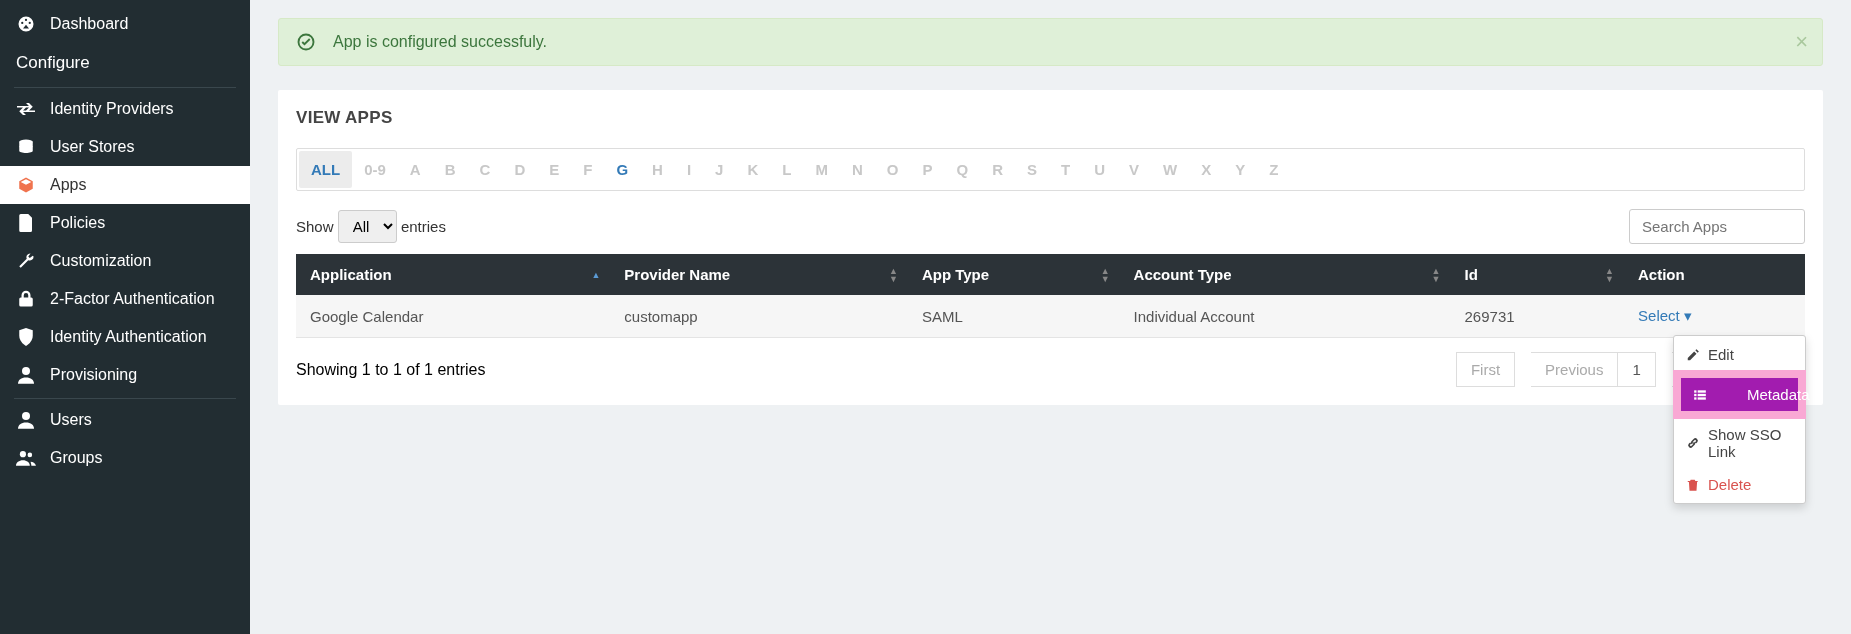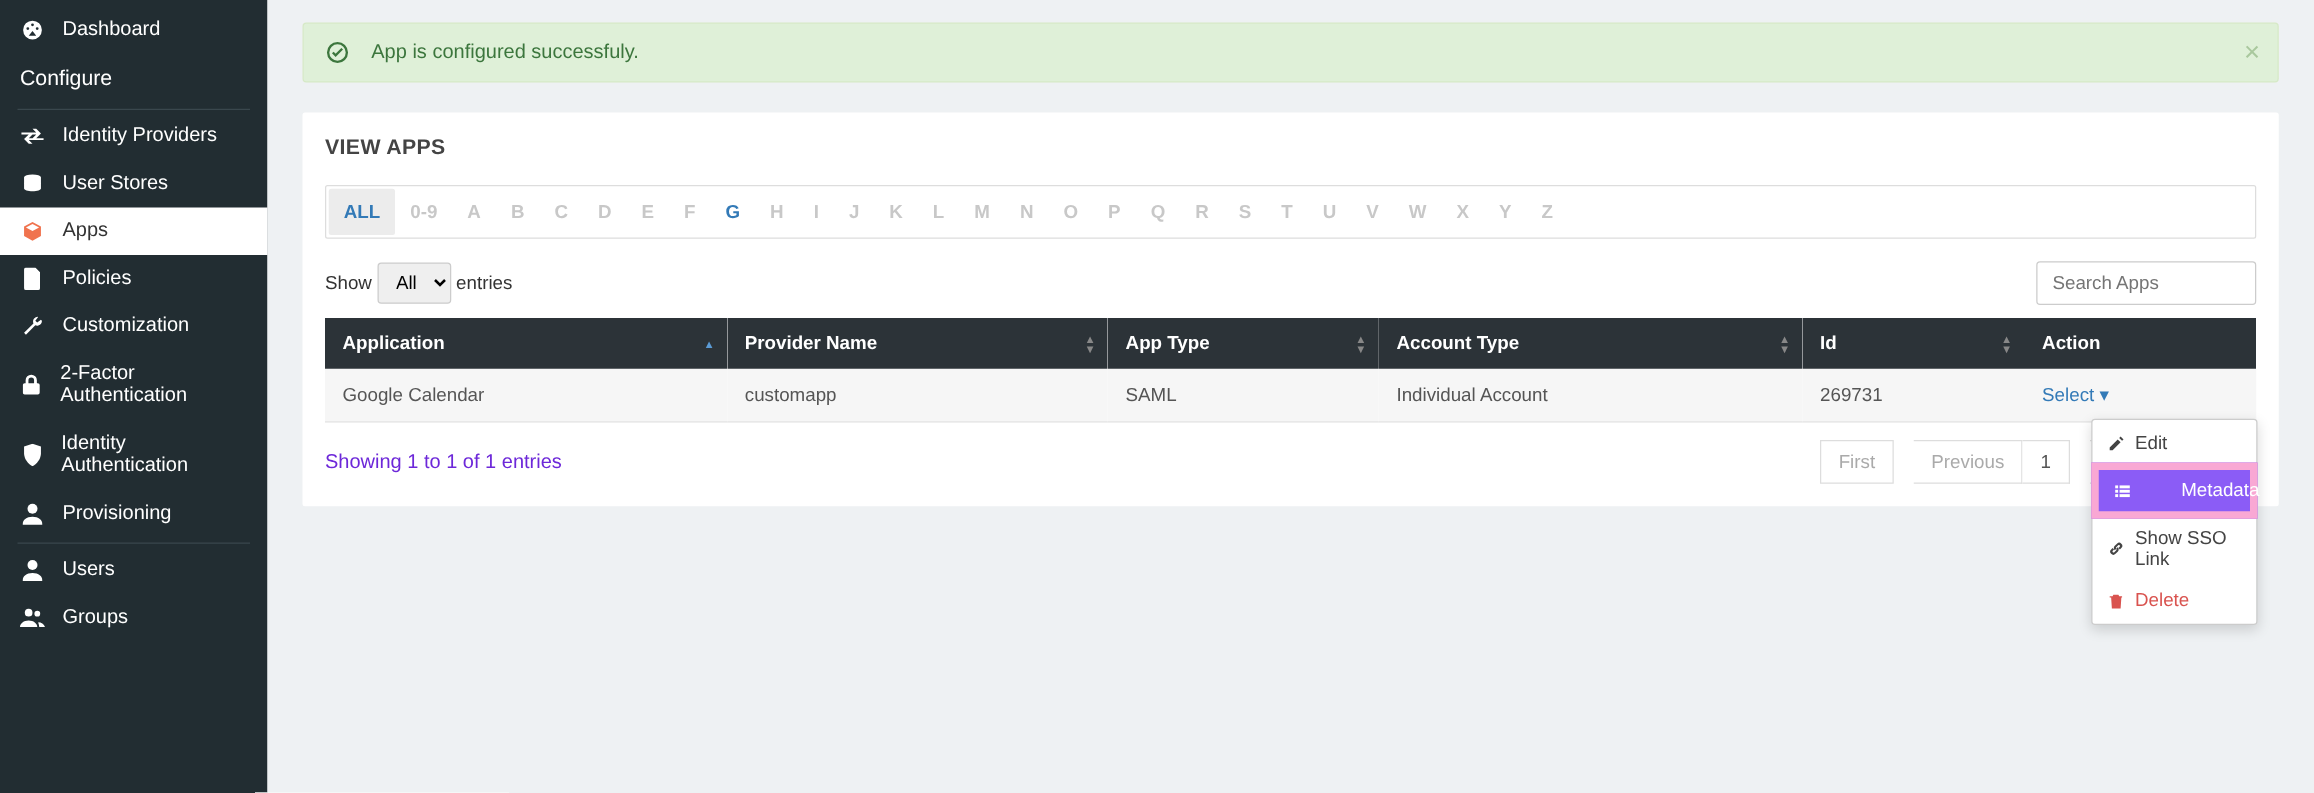--- a/index.html
+++ b/index.html
@@ -1,18 +1,18 @@
 <!DOCTYPE html>
 <html><head>
 <meta charset="utf-8">
 <style>
 * { box-sizing: border-box; margin: 0; padding: 0; }
 body { font-family: -apple-system, BlinkMacSystemFont, "Segoe UI", Helvetica, Arial, sans-serif; font-size: 15px; color: #333; }
 .layout { display: flex; min-height: 634px; }
-.sidebar { width: 214px; background: #222d32; flex-shrink: 0; padding-top: 5px; }
+.sidebar { width: 250px; background: #222d32; flex-shrink: 0; padding-top: 5px; }
 .sidebar-item { display: flex; align-items: center; padding: 10px 16px; color: #fff; cursor: pointer; font-size: 16px; }
 .sidebar-item.active { background: #fff; color: #333; }
 .sidebar-item.active .icon { color: #f0734e; }
 .sidebar-item .icon { width: 20px; margin-right: 14px; display: inline-flex; justify-content: center; color: #fff; }
 .sidebar-group { color: #fff; padding: 10px 16px; font-size: 17px; }
 .sidebar-divider { border: none; border-top: 1px solid #3a474d; margin: 4px 14px 2px; }
 .main { flex: 1; background: #eef1f3; padding: 18px 28px; position: relative; }
 .alert { background: #dff0d8; border: 1px solid #d6e9c6; color: #3c763d; padding: 14px 18px; display: flex; align-items: center; font-size: 16px; border-radius: 3px; position: relative; }
 .alert .check-icon { margin-right: 18px; color: #3c763d; display: inline-flex; }
 .alert-close { position: absolute; right: 14px; top: 10px; color: #a9c89d; font-size: 22px; cursor: pointer; }
@@ -28,29 +28,29 @@
 .show-box select { padding: 6px 10px; border: 1px solid #ccc; border-radius: 3px; font-size: 15px; }
 .search-input { padding: 8px 12px; border: 1px solid #ccc; border-radius: 3px; font-size: 15px; width: 176px; }
 .table { width: 100%; border-collapse: collapse; margin-top: 10px; }
 .table thead th { background: #2c3338; color: #fff; font-weight: 600; padding: 12px 14px; text-align: left; font-size: 15px; position: relative; }
 .table thead th .sort-icons { position: absolute; right: 10px; top: 50%; transform: translateY(-50%); display: flex; flex-direction: column; font-size: 9px; line-height: 8px; color: #888; }
 .table thead th .sort-icons.asc { color: #5b9bd5; }
 .table tbody td { padding: 12px 14px; font-size: 15px; color: #555; border-bottom: 1px solid #e4e4e4; }
 .table tbody tr { background: #f6f6f6; }
 .select-link { color: #337ab7; cursor: pointer; }
 .bottom-row { display: flex; justify-content: space-between; align-items: center; margin-top: 14px; }
-.info-text { color: #6d28d9; font-size: 16px; }
+.info-text { color: #000000; font-size: 16px; }
 .pagination { display: flex; }
 .page-btn { border: 1px solid #ddd; padding: 8px 14px; color: #666; background: #fff; cursor: pointer; font-size: 15px; }
 .page-btn + .page-btn { border-left: none; }
 .page-btn.disabled { color: #aaa; margin-left: 16px; }
 .page-btn.current { color: #555; }
 .dropdown { position: absolute; right: 45px; top: 335px; background: #fff; border: 1px solid #ccc; box-shadow: 0 4px 10px rgba(0,0,0,0.15); border-radius: 3px; width: 133px; z-index: 10; padding: 2px 0; }
 .dropdown-item { padding: 8px 12px; display: flex; align-items: center; gap: 8px; font-size: 15px; cursor: pointer; color: #444; }
-.dropdown-item.highlight { background: #8b5cf6; color: #fff; border: 6px solid #f9a8d4; margin: -1px; gap: 40px; }
+.dropdown-item.highlight { background: #a21caf; color: #fff; border: 8px solid #f9a8d4; margin: -1px; gap: 40px; }
 .dropdown-item.delete { color: #d9534f; }
 svg { display: block; }
 </style>
 </head>
 <body>
 
 <div class="layout">
   <div class="sidebar">
     <div class="sidebar-item">
       <span class="icon">

